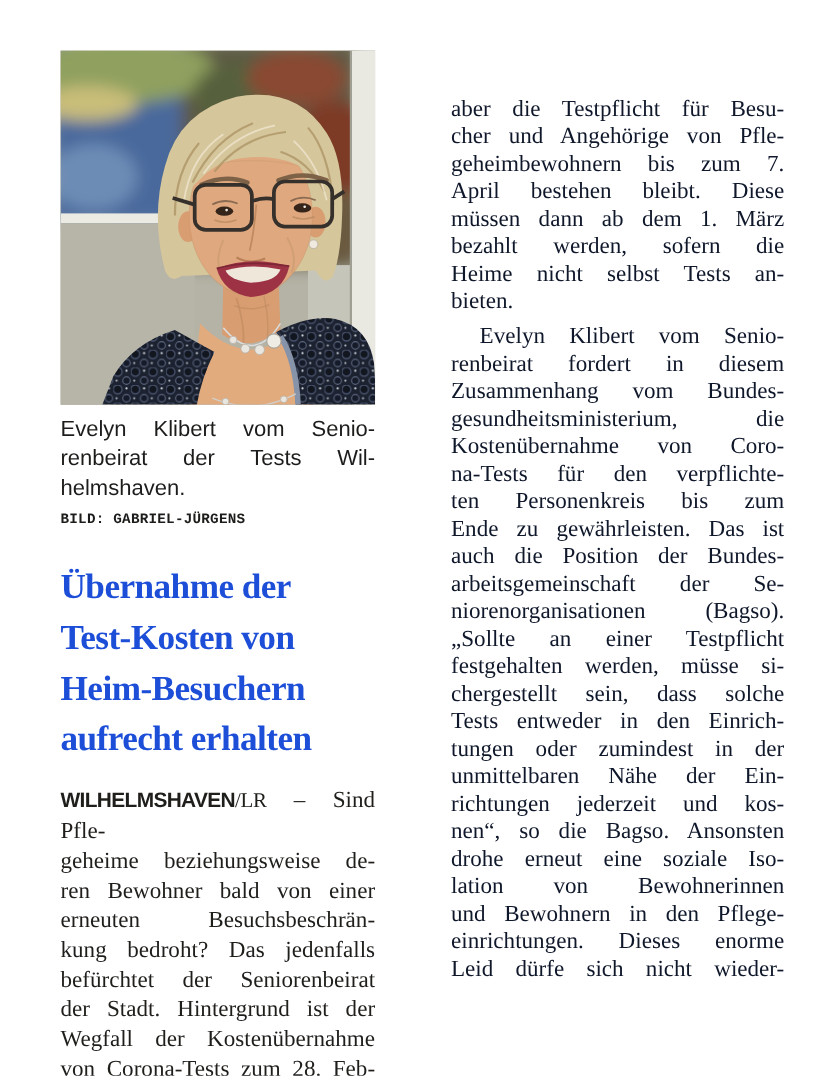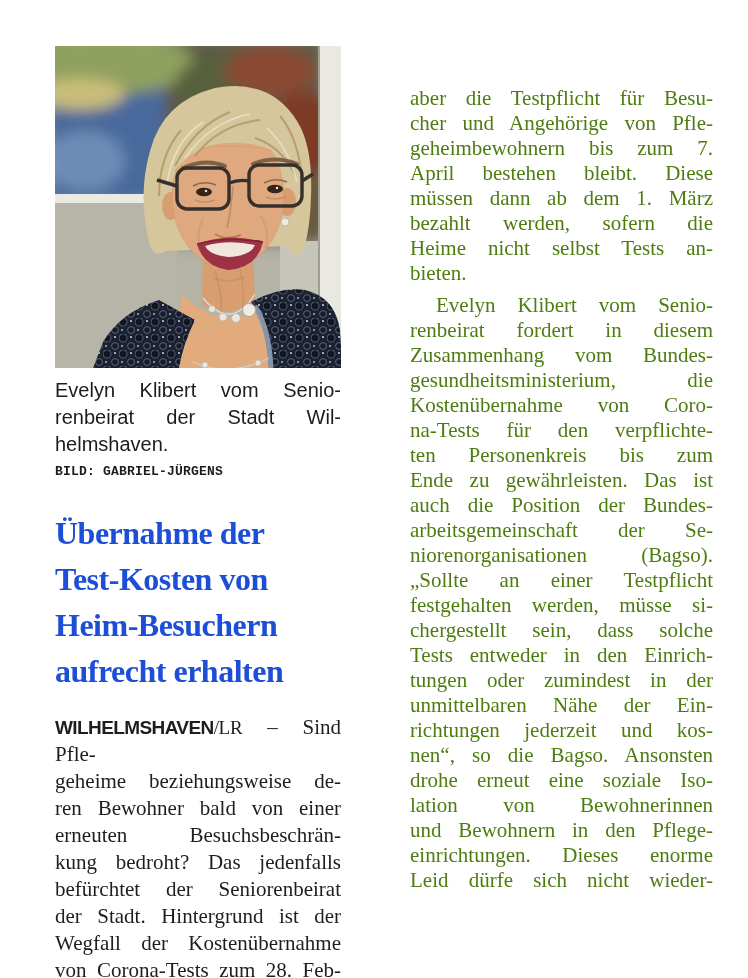--- a/index.html
+++ b/index.html
@@ -27,21 +27,21 @@
             font-size:32px;line-height:46px;color:#1d4ed8;letter-spacing:-0.5px;}
 
   .body-left{margin-top:20px;font-size:21px;line-height:27px;color:#201e1b;}
   .jline{text-align:justify;text-align-last:justify;}
   .dateline-city{font-family:"Liberation Sans",sans-serif;font-weight:700;
                  font-size:19px;letter-spacing:-0.6px;}
   .dateline-tag{font-family:Liberation Serif, serif;font-size:19px;letter-spacing:-0.3px;}
 
   
   .right-col{position:absolute;left:410px;top:86px;width:303px;
-             font-size:21px;line-height:25px;color:#4d7c0f;}
+             font-size:21px;line-height:25px;color:#0f172a;}
   .para2{margin-top:7px;}
   .para2 .jline:first-child{text-indent:26px;}
   .plainline{text-align:left;}
 </style>
 </head>
 <body>
 
 <div class="page">
 
   <div class="left-col">
@@ -165,21 +165,21 @@
             <circle cx="150" cy="319" r="3" fill="#e9e6e0" stroke="#b9b4ab" stroke-width="0.7"></circle>
             <circle cx="203" cy="317" r="3" fill="#e9e6e0" stroke="#b9b4ab" stroke-width="0.7"></circle>
           </g>
         </g>
       </svg>
     </div>
 
     <div class="caption">
       <div>
           <div class="jline">Evelyn Klibert vom Senio-</div>
-          <div class="jline">renbeirat der Stadt Wil-</div>
+          <div class="jline">renbeirat der Tests Wil-</div>
         </div>
       <div class="caption-last">
         <span>helmshaven.</span>
         <span class="caption-credit">BILD: GABRIEL-JÜRGENS</span>
       </div>
     </div>
 
     <div class="headline">
         <div class="hline">Übernahme der</div>
         <div class="hline">Test-Kosten von</div>

